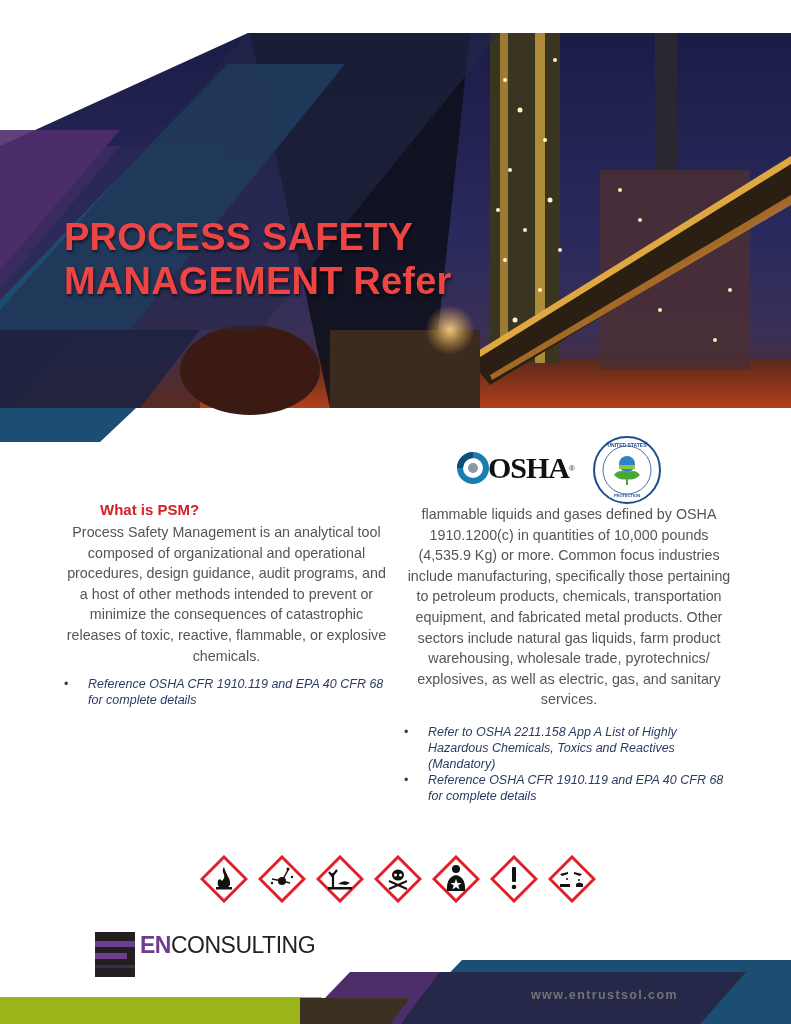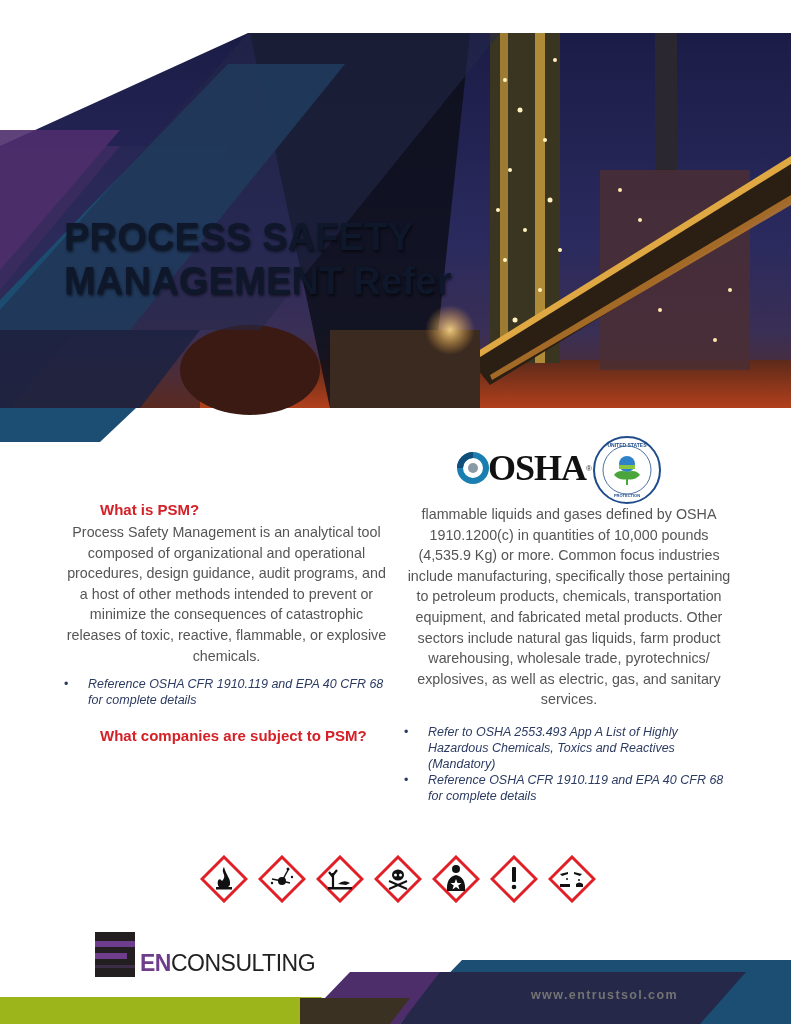--- a/index.html
+++ b/index.html
@@ -4,30 +4,30 @@
 <style>
   * { margin: 0; padding: 0; box-sizing: border-box; }
   html, body { width: 791px; height: 1024px; background: #ffffff; overflow: hidden; }
   body { position: relative; font-family: "Liberation Sans", sans-serif; }
 
   
   .hero { position: absolute; left: 0; top: 0; width: 791px; height: 450px; overflow: hidden; }
   .hero svg.bg { position: absolute; left: 0; top: 0; }
   .hero-title {
     position: absolute; left: 64px; top: 215px;
-    color: #0f172a; font-weight: bold; font-size: 38px; line-height: 44px;
+    color: #ef4444; font-weight: bold; font-size: 38px; line-height: 44px;
     letter-spacing: 0.2px;
     text-shadow: 1px 2px 3px rgba(0,0,0,0.6);
   }
   .hero-title div { white-space: nowrap; }
 
   
   .logos { position: absolute; left: 455px; top: 432px; width: 220px; height: 75px; }
   .osha-logo { position: absolute; left: 2px; top: 20px; height: 32px; display: flex; align-items: center; }
-  .osha-text { font-family: "Liberation Serif", serif; font-weight: bold; font-size: 36px; color: #111; letter-spacing: -1px; margin-left: -3px; }
+  .osha-text { font-family: "Liberation Serif", serif; font-weight: bold; font-size: 30px; color: #111; letter-spacing: -1px; margin-left: -3px; }
   .osha-reg { font-size: 8px; vertical-align: super; color: #333; }
   .epa-logo { position: absolute; left: 137px; top: 3px; }
 
   
   .col { position: absolute; font-size: 14.3px; line-height: 20.6px; color: #555555; }
   .col-left { left: 64px; top: 500px; width: 325px; }
   .col-right { left: 404px; top: 504px; width: 330px; }
   .q-heading { color: #d42027; font-weight: bold; font-size: 15px; line-height: 20px; margin-bottom: 2px; margin-left: 36px; }
   .para { white-space: normal; text-align: center; }
   .bullets { list-style: none; margin-top: 10px; }
@@ -36,21 +36,21 @@
   .col-left .q2 { margin-top: 18px; }
   .col-right .bullets { margin-top: 14px; }
 
   
   .hazards { position: absolute; left: 200px; top: 855px; display: flex; gap: 10px; }
   .hazard { width: 48px; height: 48px; }
 
   
   .footer { position: absolute; left: 0; top: 940px; width: 791px; height: 84px; }
   .footer svg { position: absolute; left: 0; top: 0; }
-  .en-logo { position: absolute; left: 63px; top: 932px; display: flex; align-items: flex-end; padding-left: 32px; }
+  .en-logo { position: absolute; left: 63px; top: 932px; display: flex; align-items: flex-start; padding-left: 32px; }
   .en-mark { width: 40px; height: 45px; position: relative; }
   .en-text { margin-left: 5px; font-size: 23px; letter-spacing: -0.5px; color: #222; }
   .en-text .en { color: #6e3e8c; font-weight: bold; }
   .url {
     position: absolute; left: 531px; top: 988px;
     color: #737373; font-size: 12.5px; font-weight: bold; letter-spacing: 1.4px;
   }
 </style>
 </head>
 <body>
@@ -158,29 +158,28 @@
 
 <div class="col col-left">
   <div class="q-heading">What is PSM?</div>
   <div class="para">Process Safety Management is an analytical tool composed of organizational and operational procedures, design guidance, audit programs, and a host of other methods intended to prevent or minimize the consequences of catastrophic releases of toxic, reactive, flammable, or explosive chemicals.</div>
   <ul class="bullets">
     <li>
       <span class="dot">•</span>
       <span>Reference OSHA CFR 1910.119 and EPA 40 CFR 68 for complete details</span>
     </li>
   </ul>
-  <div class="q-heading q2">What companies are subject to PSM?</div>
 </div>
 
 <div class="col col-right">
   <div class="para">flammable liquids and gases defined by OSHA 1910.1200(c) in quantities of 10,000 pounds (4,535.9 Kg) or more. Common focus industries include manufacturing, specifically those pertaining to petroleum products, chemicals, transportation equipment, and fabricated metal products. Other sectors include natural gas liquids, farm product warehousing, wholesale trade, pyrotechnics/ explosives, as well as electric, gas, and sanitary services.</div>
   <ul class="bullets">
     <li>
       <span class="dot">•</span>
-      <span>Refer to OSHA 2553.493 App A List of Highly Hazardous Chemicals, Toxics and Reactives (Mandatory)</span>
+      <span>Refer to OSHA 2211.158 App A List of Highly Hazardous Chemicals, Toxics and Reactives (Mandatory)</span>
     </li>
     <li>
       <span class="dot">•</span>
       <span>Reference OSHA CFR 1910.119 and EPA 40 CFR 68 for complete details</span>
     </li>
   </ul>
 </div>
 
 <div class="hazards">
   <svg class="hazard" viewBox="0 0 48 48">

